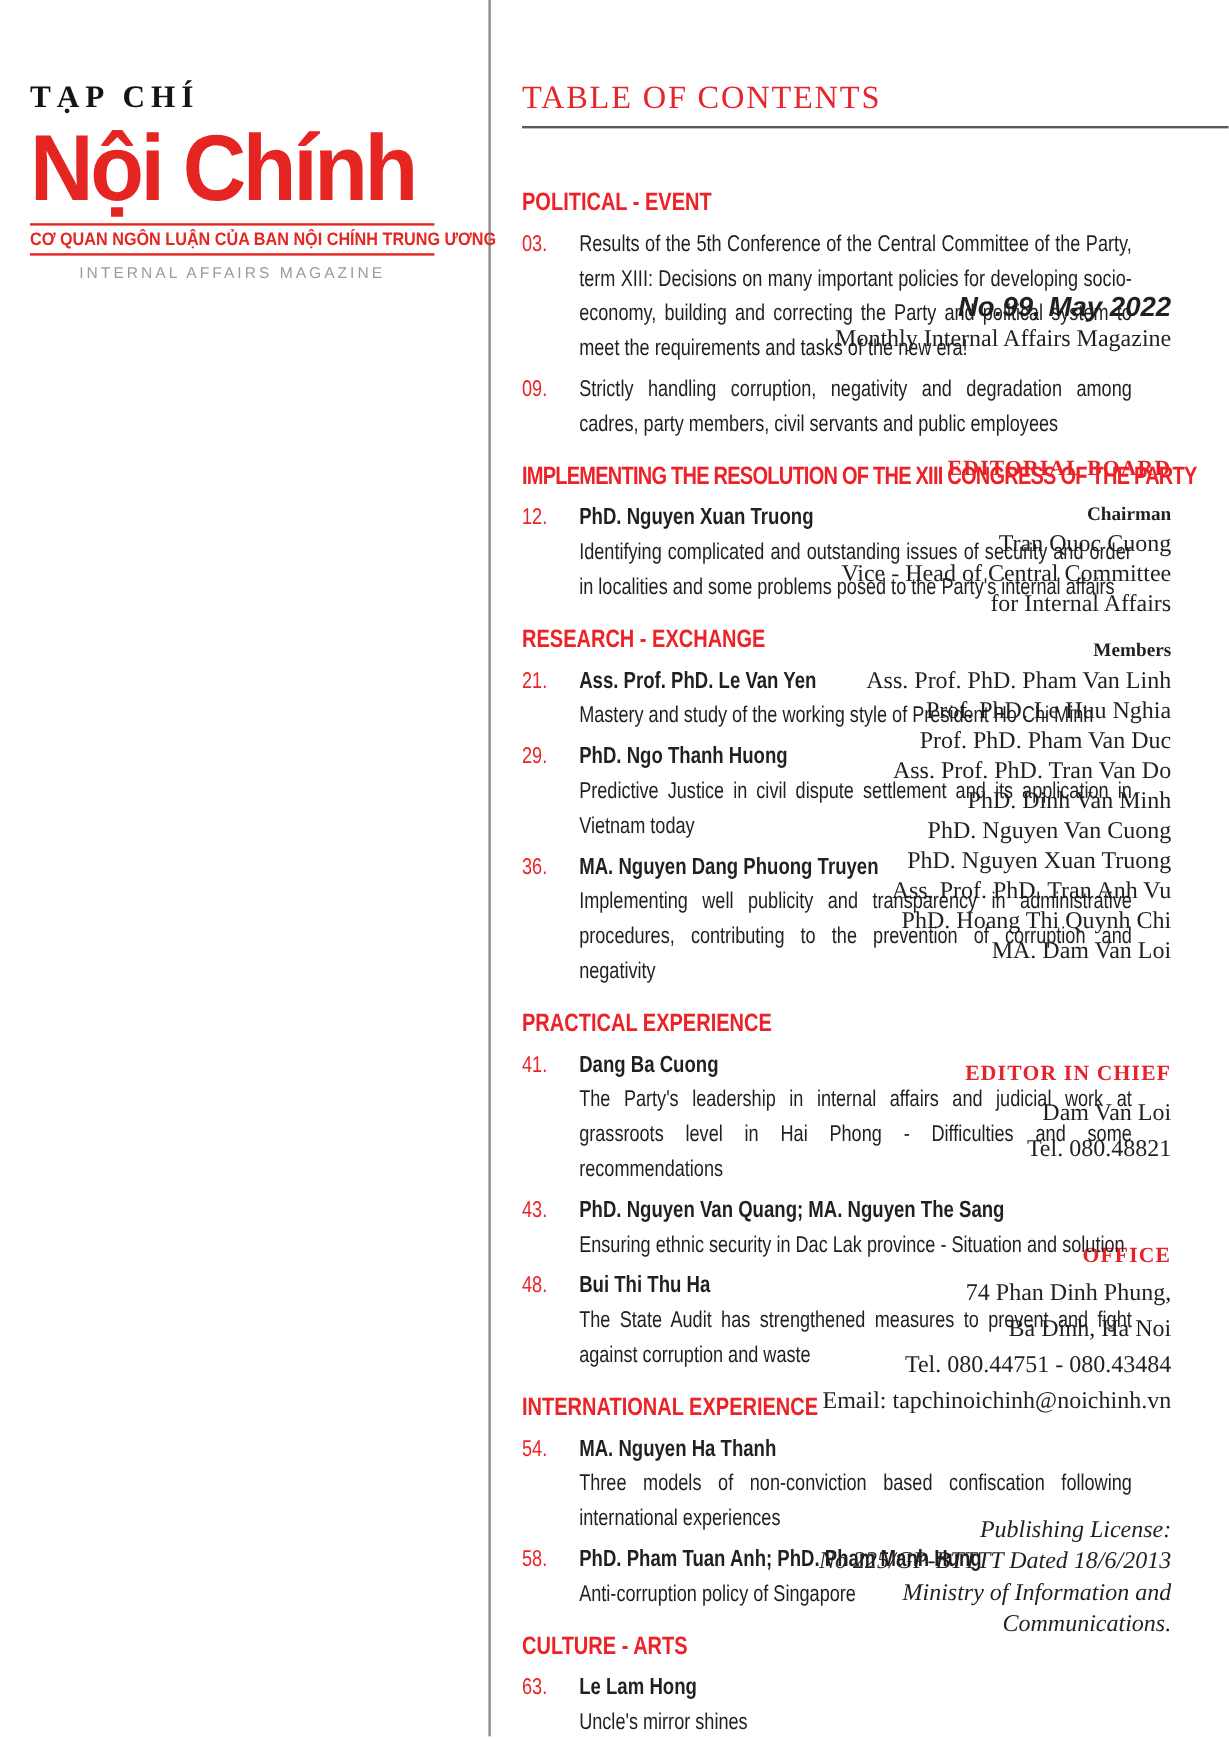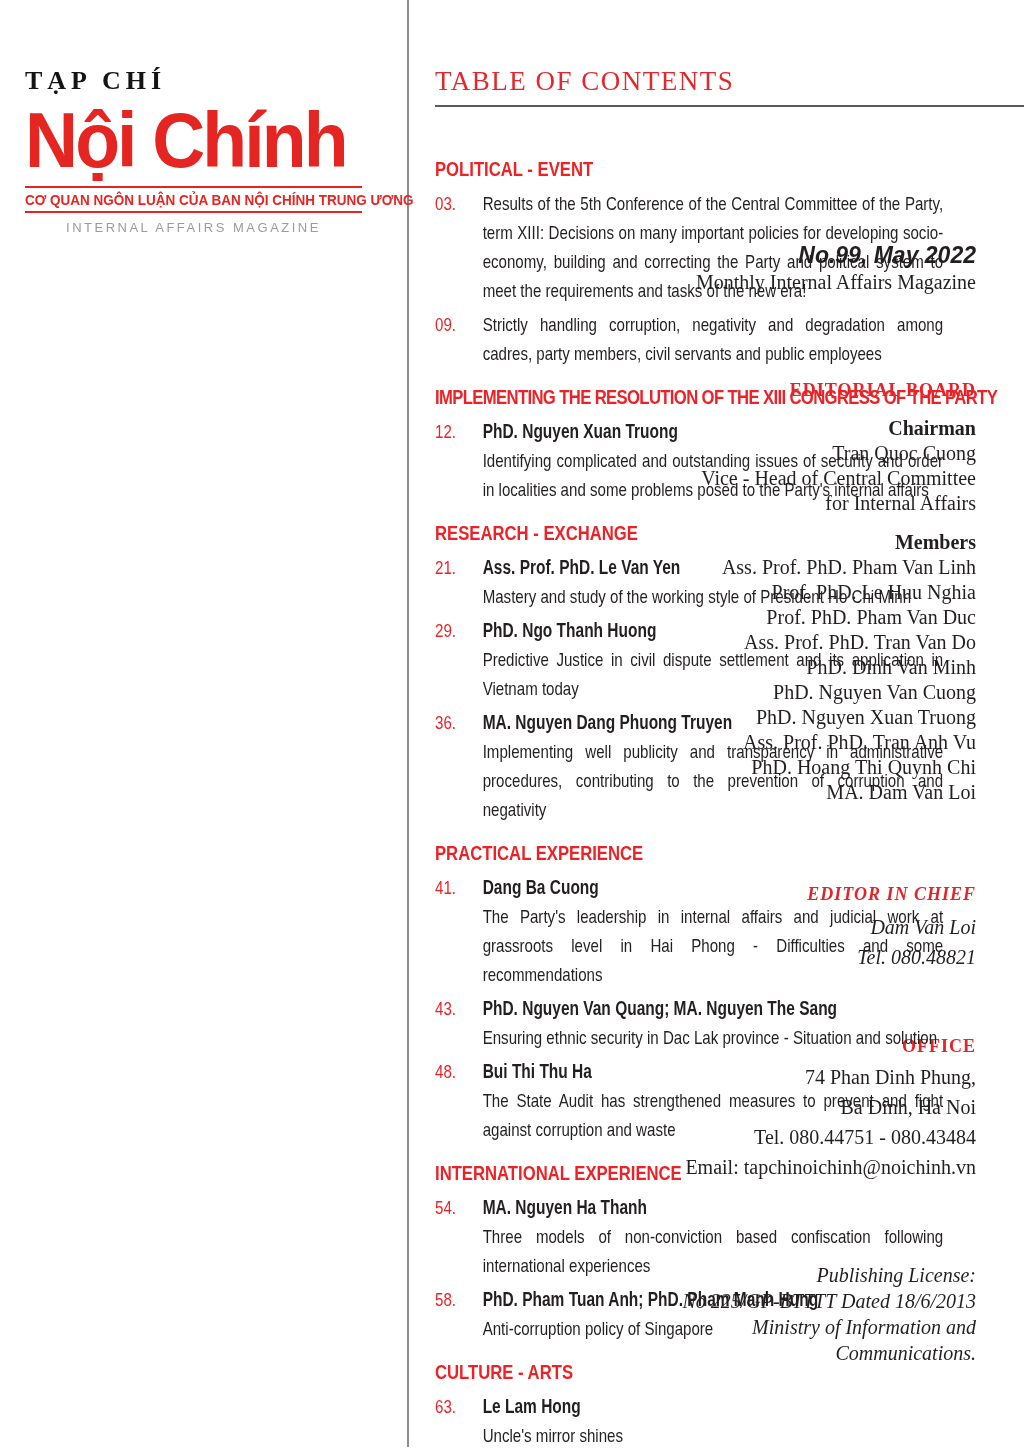--- a/index.html
+++ b/index.html
@@ -52,25 +52,25 @@
     font-weight:bold; font-size:23px; line-height:28px; color:#231f20;font-style:italic;
   }
   .issue-sub { font-size:20px; line-height:26px; }
 
   .left-section { position:absolute; right:48px; text-align:right; font-size:20px; }
   .left-heading {
     color:#e5242a; font-weight:bold; font-size:18px; letter-spacing:1px;
     line-height:24px;
   }
   .editorial-block { top:378px; }
-  .sub-label { font-weight:bold; font-size:20px; line-height:25px; margin-top:14px; }
+  .sub-label { font-weight:bold; font-size:16px; line-height:25px; margin-top:14px; }
   .pline { line-height:25px; }
   .member-line { line-height:25px; }
   .it { }
-  .chief-block { top:882px;font-style:italic; }
+  .chief-block { top:882px; }
   .chief-block .pline, .office-block .pline { line-height:30px; }
   .chief-block .left-heading { margin-bottom:6px; }
   .office-block { top:1034px; }
   .office-block .left-heading { margin-bottom:4px; }
   .license-block { top:1262px; }
   .license-block .pline { line-height:26px;font-style:italic; }
 
   
   .right-col { position:absolute; left:435px; top:0; width:589px; }
   .toc-title {

